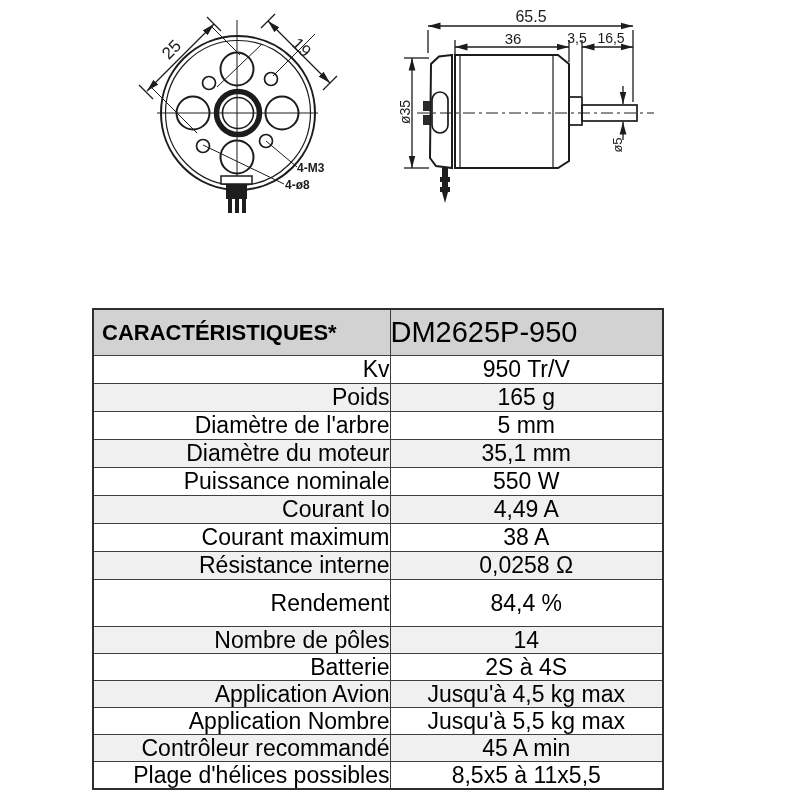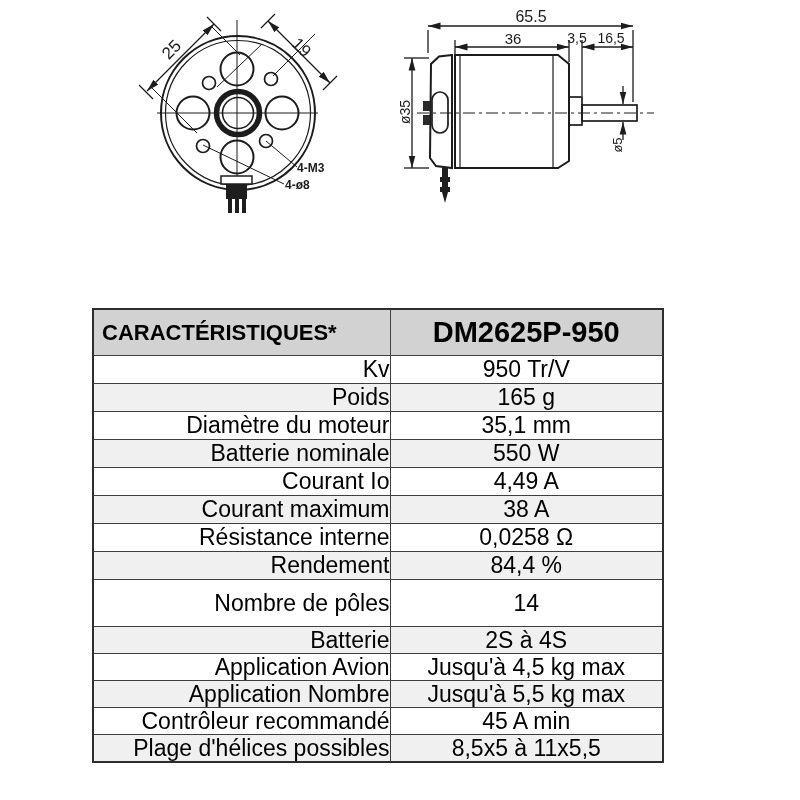--- a/index.html
+++ b/index.html
@@ -46,23 +46,23 @@
     overflow: hidden;
   }
   .spec-table thead th { height: 45px; background: #d2d2d2; }
   .spec-table thead th:first-child {
     text-align: left;
     padding-left: 8px;
     font-size: 22px;
     font-weight: bold;
   }
   .spec-table thead th:last-child {
-    text-align: center;
+    text-align: left;
     font-size: 29px;
-    font-weight: bold;
+    font-weight: normal;
   }
   .spec-table tbody td {
     height: 26px;
     font-size: 23px;
     line-height: 1.05;
   }
   .spec-table tbody td:first-child { text-align: right; padding-left: 8px; }
   .spec-table tbody td:last-child  { text-align: center; }
   .spec-table tbody tr:nth-child(even) { background: #f0f0f0; }
   .spec-table tbody tr:nth-child(-n+8) td { height: 27px; }
@@ -198,28 +198,32 @@
   <tr>
     <td>Kv</td>
     <td>950 Tr/V</td>
   </tr>
 
   <tr>
     <td>Poids</td>
     <td>165 g</td>
   </tr>
 
+  <tr>
+    <td>Diamètre de l'arbre</td>
+    <td>5 mm</td>
+  </tr>
 
   <tr>
     <td>Diamètre du moteur</td>
     <td>35,1 mm</td>
   </tr>
 
   <tr>
-    <td>Batterie nominale</td>
+    <td>Puissance nominale</td>
     <td>550 W</td>
   </tr>
 
   <tr>
     <td>Courant Io</td>
     <td>4,49 A</td>
   </tr>
 
   <tr>
     <td>Courant maximum</td>

